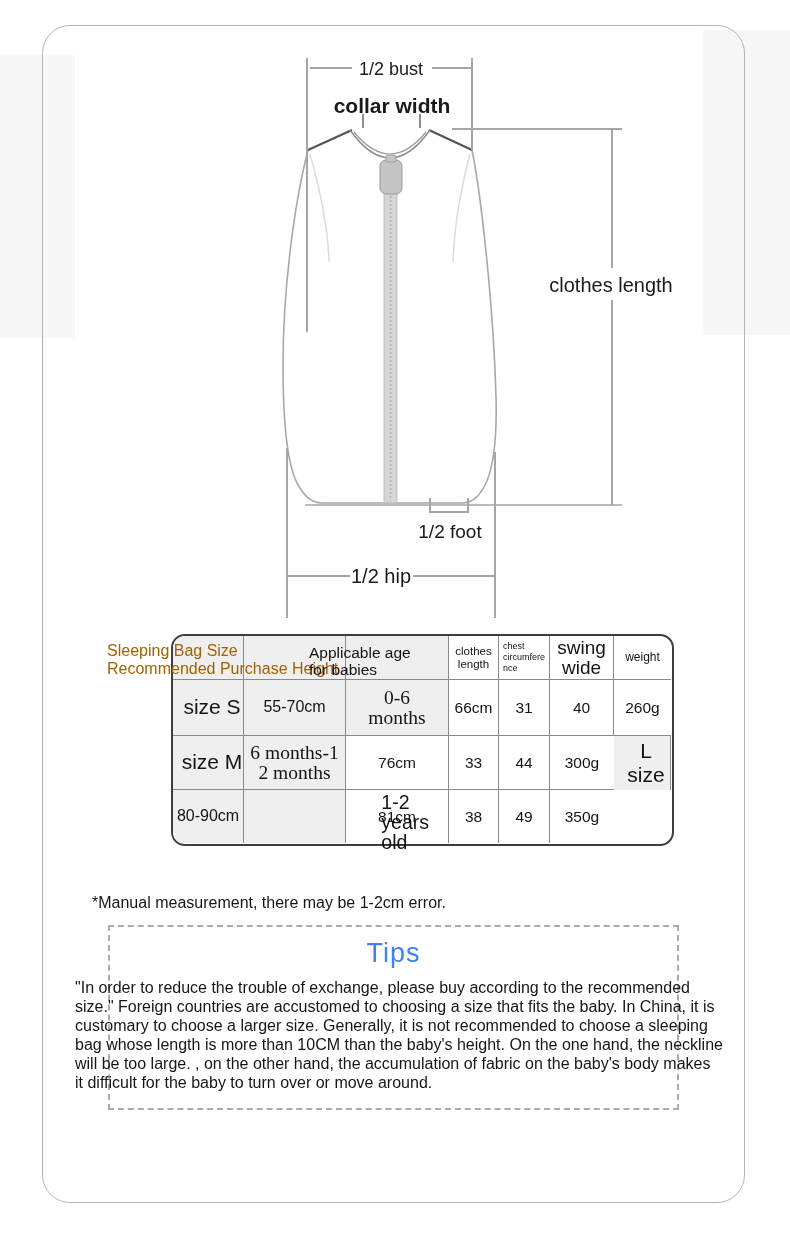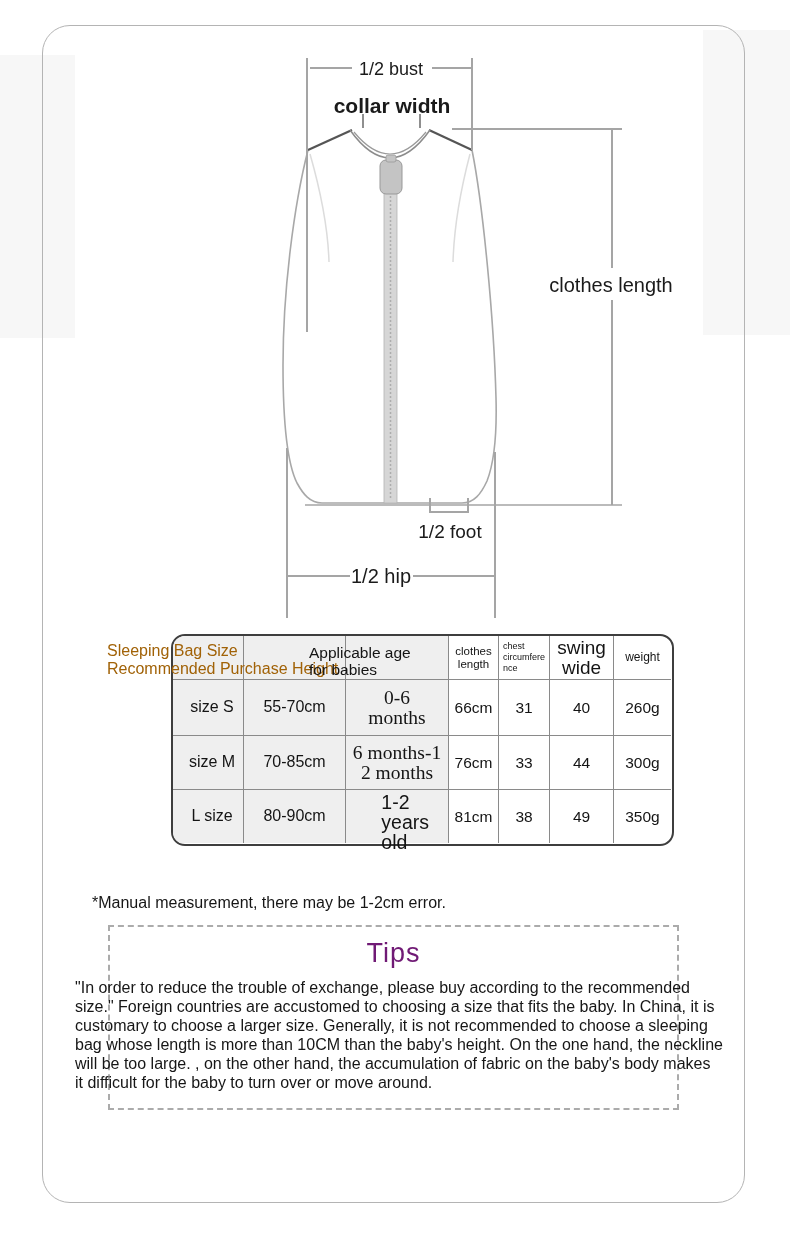--- a/index.html
+++ b/index.html
@@ -29,21 +29,21 @@
     grid-template-rows:44px 56px 54px 53px;
   }
   .cell{
     display:flex;align-items:center;justify-content:center;
     box-sizing:border-box;text-align:center;line-height:1.15;
   }
   .br{border-right:1px solid #8a8a8a;}
   .bb{border-bottom:1px solid #8a8a8a;}
   .shade{background:#efefef;}
   .pre{white-space:pre-line;}
-  .f-size{font-size:16px;padding-left:8px;}
+  .f-size{font-size:21px;padding-left:8px;}
   .f-height{font-size:16px;}
   .f-age{font-size:19.5px;line-height:20px;}
   .f-age .inner{text-align:center;white-space:pre-line;font-family:Liberation Serif, serif;}
   .f-num{font-size:15.5px;}
   .h-cl{font-size:11.5px;line-height:12.5px;}
   .h-chest{font-size:9px;line-height:11px;text-align:left;}
   .h-swing{font-size:19px;line-height:20px;}
   .h-weight{font-size:12px;}
   .hdr-main{
     position:absolute;left:-46px;top:8px;white-space:pre-line;
@@ -59,21 +59,21 @@
   }
   .age-L .inner{text-align:left;white-space:pre-line;}
 
   
   .note{position:absolute;left:92px;top:863px;font-size:16px;color:#161616;margin-top:31px;}
   .tips-box{
     position:absolute;left:108px;top:925px;width:571px;height:185px;
     box-sizing:border-box;border:2px dashed #ababab;
   }
   .tips-title{
-    text-align:center;margin-top:11px;font-size:27px;color:#701a75;letter-spacing:1px;
+    text-align:center;margin-top:11px;font-size:27px;color:#3b82f6;letter-spacing:1px;
   }
   .tips-body{
     position:absolute;left:75px;top:978px;width:706px;
     font-size:16px;line-height:19px;white-space:pre-line;color:#161616;
   }
 </style>
 </head>
 <body>
 
 <div class="band band-left"></div>
@@ -154,21 +154,20 @@
       <div class="cell shade br bb f-age">
           <span class="inner">0-6
 months</span>
         </div>
       <div class="cell br bb f-num">66cm</div>
       <div class="cell br bb f-num">31</div>
       <div class="cell br bb f-num">40</div>
       <div class="cell bb f-num">260g</div>
 
       <div class="cell shade br bb f-size">size M</div>
-      <div class="cell shade br bb f-height">70-85cm</div>
       <div class="cell shade br bb f-age">
           <span class="inner">6 months-1
 2 months</span>
         </div>
       <div class="cell br bb f-num">76cm</div>
       <div class="cell br bb f-num">33</div>
       <div class="cell br bb f-num">44</div>
       <div class="cell bb f-num">300g</div>
 
       <div class="cell shade br f-size">L size</div>

